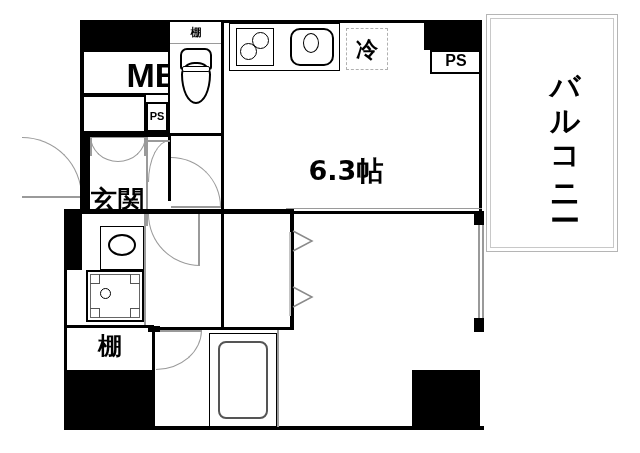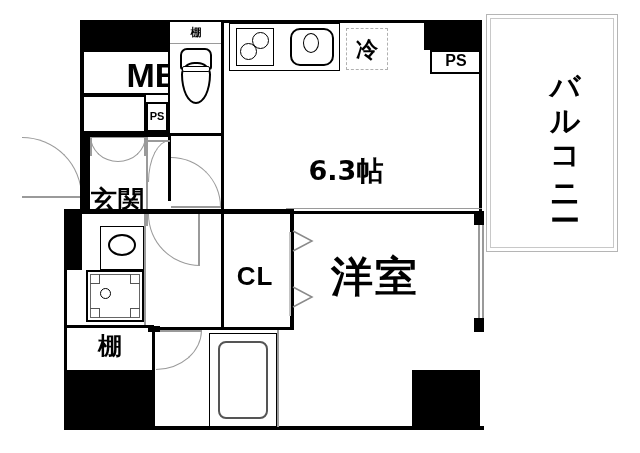--- a/index.html
+++ b/index.html
@@ -185,33 +185,31 @@
   <div class="abs thin-line" style="left:478px; top:214px; width:2px; height:108px;"></div>
   <div class="abs thin-line" style="left:482px; top:214px; width:2px; height:108px;"></div>
 
   <div class="abs wall-black" style="left:474px; top:211px; width:10px; height:14px;"></div>
   <div class="abs wall-black" style="left:474px; top:318px; width:10px; height:14px;"></div>
 
   <div class="abs wall-line" style="left:290px; top:426px; width:194px; height:4px;"></div>
 
   <div class="abs wall-black" style="left:412px; top:370px; width:68px; height:58px;"></div>
 
-  <div class="lbl lbl-jp t-room" style="left:310px; top:256px; width:130px;">洋室</div>
 
   <div class="abs" style="left:287px; top:232px; width:4px; height:84px; background:#c4c4c4;"></div>
   <svg class="abs" style="left:292px; top:230px; width:22px; height:22px;" viewBox="0 0 22 22">
     <polyline points="1,1 20,11 1,21" fill="none" stroke="#8a8a8a" stroke-width="1.5"></polyline>
   </svg>
   <svg class="abs" style="left:292px; top:286px; width:22px; height:22px;" viewBox="0 0 22 22">
     <polyline points="1,1 20,11 1,21" fill="none" stroke="#8a8a8a" stroke-width="1.5"></polyline>
   </svg>
 
   <div class="abs" style="left:221px; top:214px; width:68px; height:116px; background:#fff;"></div>
   <div class="abs wall-line" style="left:221px; top:214px; width:3px; height:116px;"></div>
-  <div class="lbl lbl-latin t-cl" style="left:224px; top:263px; width:62px;">CL</div>
   <div class="abs wall-line" style="left:221px; top:327px; width:72px; height:3px;"></div>
 
   <div class="abs wall-black" style="left:80px; top:135px; width:10px; height:66px;"></div>
   <div class="abs wall-line" style="left:80px; top:133px; width:144px; height:3px;"></div>
 
   <div class="abs thin-line" style="left:90px; top:136px; width:56px; height:2px;"></div>
   <div class="abs thin-line" style="left:90px; top:136px; width:2px; height:20px;"></div>
   <div class="abs thin-line" style="left:144px; top:136px; width:2px; height:20px;"></div>
 
   <div class="abs arc arc-bl" style="left:90px; top:136px; width:28px; height:26px;"></div>

